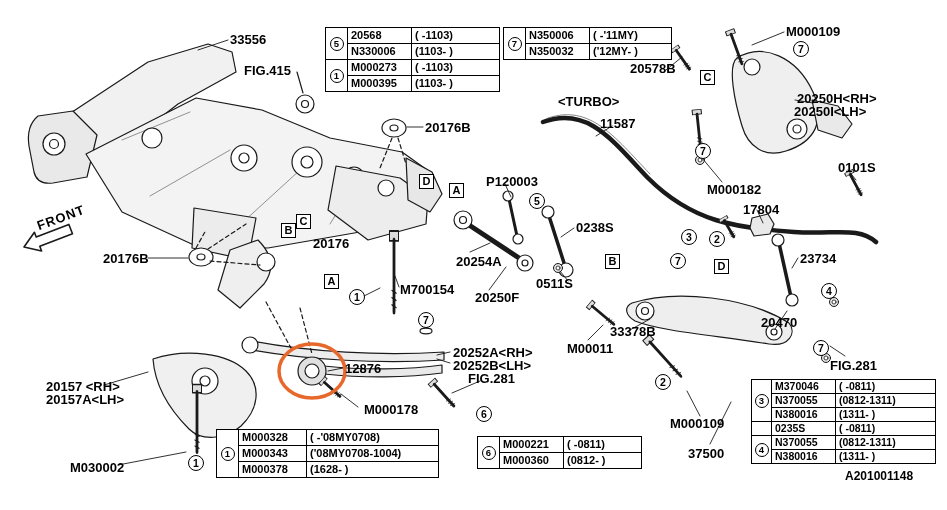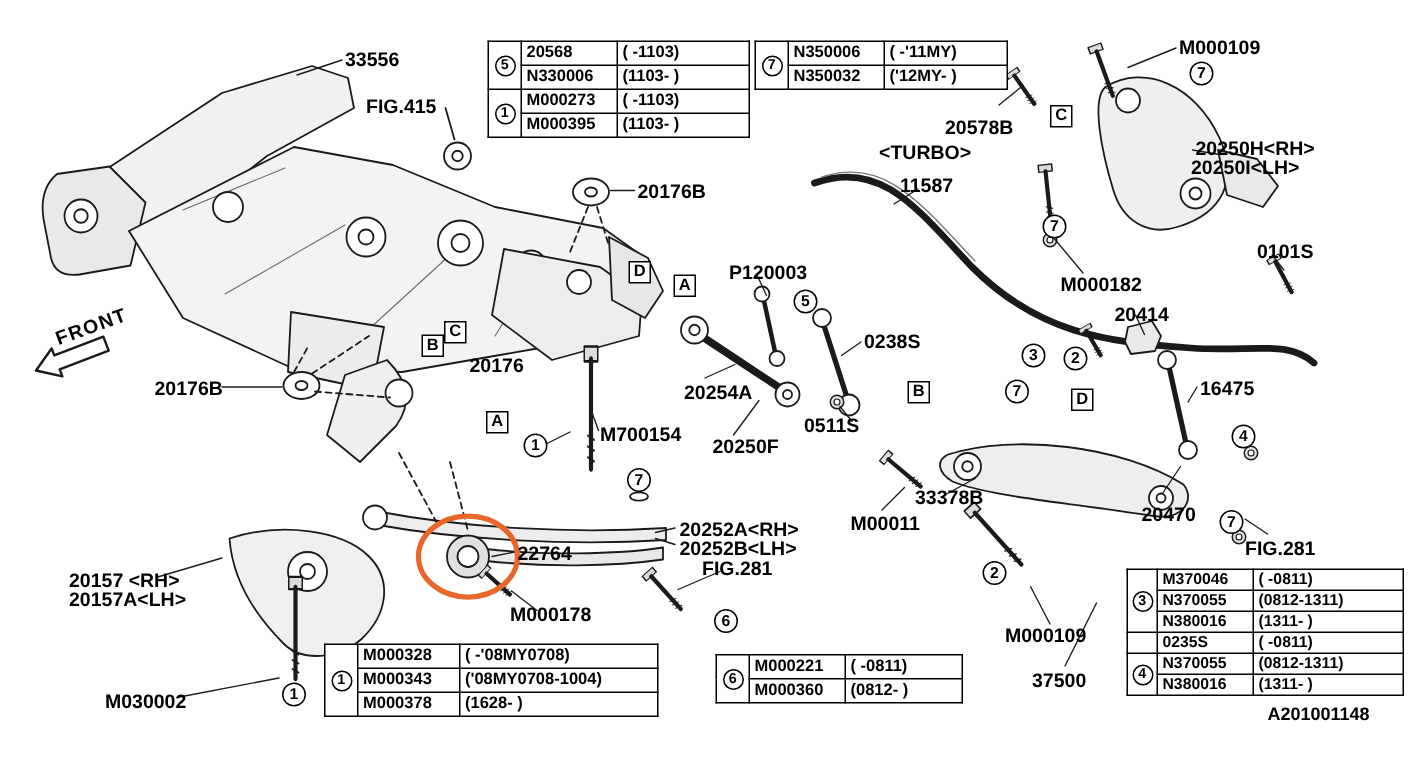--- a/index.html
+++ b/index.html
@@ -243,47 +243,47 @@
       <ellipse cx="312" cy="371" rx="33" ry="27" fill="none" stroke="#e8682c" stroke-width="3.5"></ellipse>
     </g>
   </svg>
 
 
   <div class="front-label">FRONT</div>
 
   <span class="lbl" style="left:230px;top:33px">33556</span>
   <span class="lbl" style="left:244px;top:64px">FIG.415</span>
   <span class="lbl" style="left:425px;top:121px">20176B</span>
-  <span class="lbl" style="left:586px;top:95px">&lt;TURBO&gt;</span>
+  <span class="lbl" style="left:558px;top:95px">&lt;TURBO&gt;</span>
   <span class="lbl" style="left:600px;top:117px">11587</span>
-  <span class="lbl" style="left:630px;top:78px">20578B</span>
+  <span class="lbl" style="left:630px;top:62px">20578B</span>
   <span class="lbl" style="left:786px;top:25px">M000109</span>
   <span class="lbl" style="left:797px;top:92px">20250H&lt;RH&gt;</span>
   <span class="lbl" style="left:794px;top:105px">20250I&lt;LH&gt;</span>
   <span class="lbl" style="left:838px;top:161px">0101S</span>
   <span class="lbl" style="left:707px;top:183px">M000182</span>
-  <span class="lbl" style="left:743px;top:203px">20414</span>
+  <span class="lbl" style="left:743px;top:203px">17804</span>
   <span class="lbl" style="left:486px;top:175px">P120003</span>
   <span class="lbl" style="left:576px;top:221px">0238S</span>
-  <span class="lbl" style="left:800px;top:252px">16475</span>
+  <span class="lbl" style="left:800px;top:252px">23734</span>
   <span class="lbl" style="left:103px;top:252px">20176B</span>
   <span class="lbl" style="left:313px;top:237px">20176</span>
   <span class="lbl" style="left:456px;top:255px">20254A</span>
   <span class="lbl" style="left:400px;top:283px">M700154</span>
   <span class="lbl" style="left:475px;top:291px">20250F</span>
   <span class="lbl" style="left:536px;top:277px">0511S</span>
   <span class="lbl" style="left:567px;top:342px">M00011</span>
   <span class="lbl" style="left:610px;top:325px">33378B</span>
-  <span class="lbl" style="left:761px;top:336px">20470</span>
+  <span class="lbl" style="left:761px;top:316px">20470</span>
   <span class="lbl" style="left:830px;top:359px">FIG.281</span>
   <span class="lbl" style="left:453px;top:346px">20252A&lt;RH&gt;</span>
   <span class="lbl" style="left:453px;top:359px">20252B&lt;LH&gt;</span>
   <span class="lbl" style="left:468px;top:372px">FIG.281</span>
-  <span class="lbl" style="left:345px;top:362px">22764</span>
-  <span class="lbl" style="left:340px;top:403px">M000178</span>
+  <span class="lbl" style="left:345px;top:362px">12876</span>
+  <span class="lbl" style="left:364px;top:403px">M000178</span>
   <span class="lbl" style="left:46px;top:380px">20157 &lt;RH&gt;</span>
   <span class="lbl" style="left:46px;top:393px">20157A&lt;LH&gt;</span>
   <span class="lbl" style="left:70px;top:461px">M030002</span>
   <span class="lbl" style="left:670px;top:417px">M000109</span>
   <span class="lbl" style="left:688px;top:447px">37500</span>
   <span class="lbl sm12" style="left:845px;top:470px">A201001148</span>
 
   <div class="balloon" style="left:793px;top:41px">7</div>
   <div class="balloon" style="left:695px;top:143px">7</div>
   <div class="balloon" style="left:529px;top:193px">5</div>

